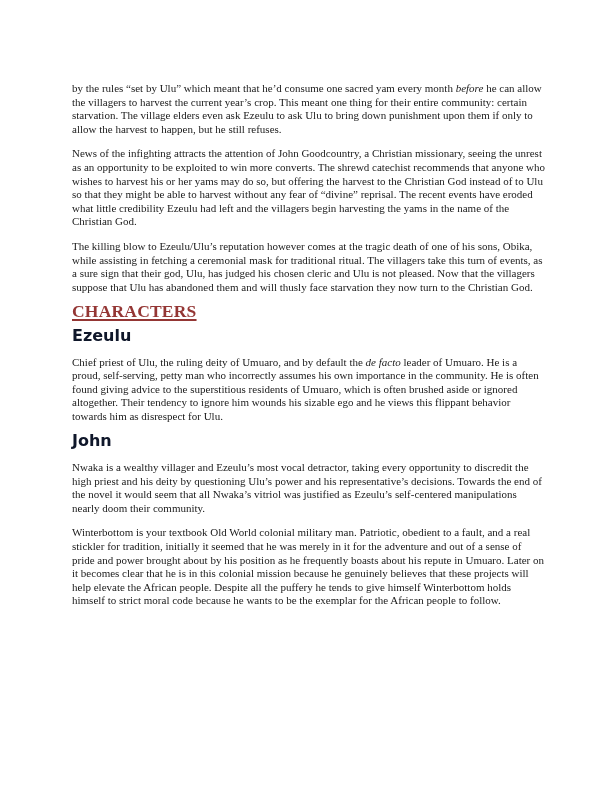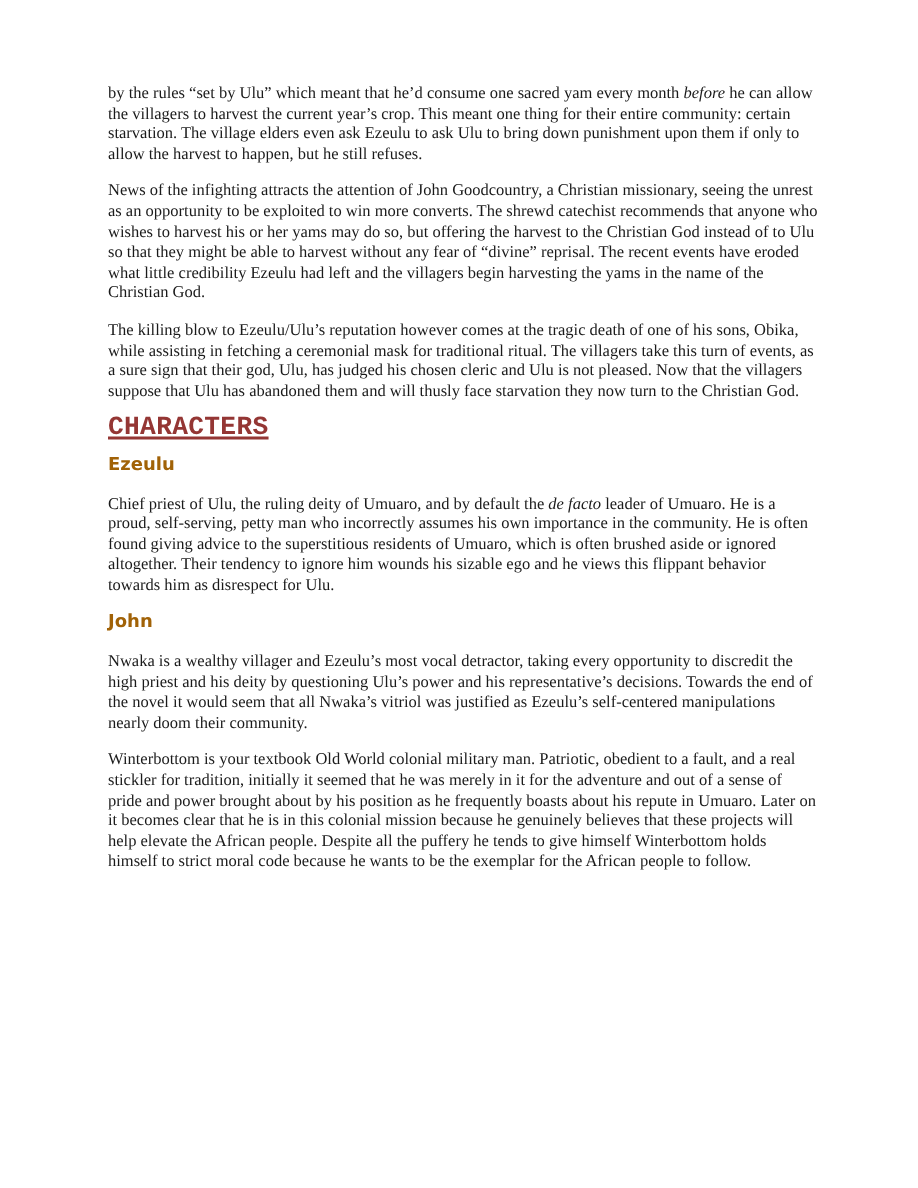--- a/index.html
+++ b/index.html
@@ -1,24 +1,24 @@
 <!DOCTYPE html>
 <html><head>
   <meta charset="utf-8">
   <style>
     html, body { margin: 0; padding: 0; background: #ffffff; }
     body { width: 612px; height: 792px; position: relative; overflow: hidden; }
-    .page { position: absolute; left: 72px; top: 56px; width: 474px;
+    .page { position: absolute; left: 72px; top: 82px; width: 474px;
             font-family: "Liberation Serif", serif; font-size: 11px; line-height: 13.6px; color: #1a1a1a; }
     p { margin: 0; }
     .para { margin-bottom: 11px; }
-    .h1 { font-family: Liberation Mono, monospace; font-weight: bold; font-size: 17.5px; color: #943634;
+    .h1 { font-family: Liberation Serif, serif; font-weight: bold; font-size: 17.5px; color: #943634;
           text-decoration: underline; text-decoration-thickness: 1.5px; text-underline-offset: 2px;
           margin: 6px 0 9px 0; letter-spacing: 0.2px; }
-    .h2 { font-family: "DejaVu Sans", sans-serif; font-weight: bold; font-size: 12px; color: #a16207;
+    .h2 { font-family: "DejaVu Sans", sans-serif; font-weight: bold; font-size: 16px; color: #0f172a;
           margin: 10px 0 13px 0; }
   </style>
 </head>
 <body>
 
 <div class="page">
   <p class="para"><span>by the rules “set by Ulu” which meant that he’d consume one sacred yam every month </span><em>before</em><span> he can allow the villagers to harvest the current year’s crop. This meant one thing for their entire community: certain starvation. The village elders even ask Ezeulu to ask Ulu to bring down punishment upon them if only to allow the harvest to happen, but he still refuses.</span></p>
 
   <p class="para">News of the infighting attracts the attention of John Goodcountry, a Christian missionary, seeing the unrest as an opportunity to be exploited to win more converts. The shrewd catechist recommends that anyone who wishes to harvest his or her yams may do so, but offering the harvest to the Christian God instead of to Ulu so that they might be able to harvest without any fear of “divine” reprisal. The recent events have eroded what little credibility Ezeulu had left and the villagers begin harvesting the yams in the name of the Christian God.</p>
 

